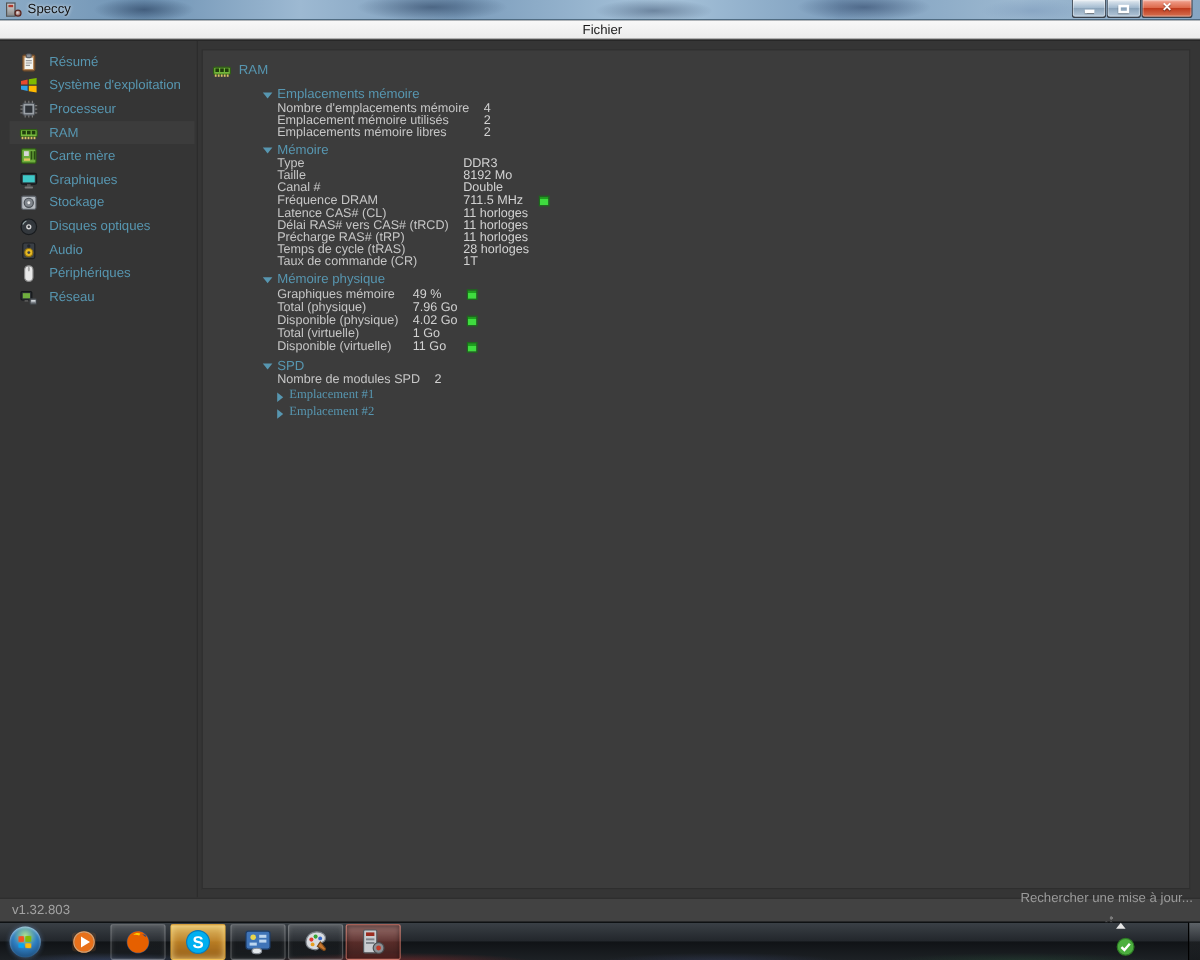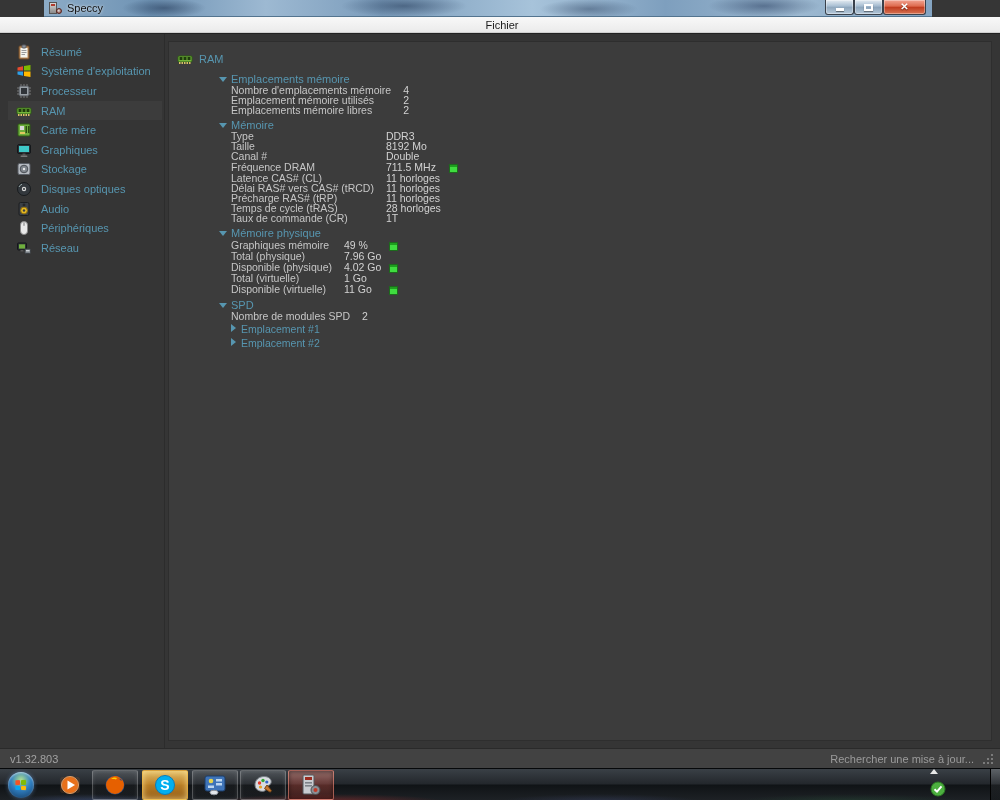--- a/index.html
+++ b/index.html
@@ -1,30 +1,29 @@
 <!DOCTYPE html>
 <html><head>
 <meta charset="utf-8">
 <style>
   * { margin:0; padding:0; box-sizing:border-box; }
   html,body { width:1000px; height:800px; overflow:hidden; }
   body { font-family:"Liberation Sans", sans-serif; font-size:11px; background:#363636; position:relative; }
 
   
   .titlebar {
-    position:absolute; left:0; top:0; width:888px; height:17px;
+    position:absolute; left:0; top:0; width:1000px; height:17px;
     background:
       radial-gradient(60px 14px at 120px 8px, rgba(30,50,80,.55), transparent 70%),
       radial-gradient(90px 16px at 360px 6px, rgba(25,45,75,.5), transparent 70%),
       radial-gradient(70px 14px at 545px 9px, rgba(40,60,90,.45), transparent 70%),
       radial-gradient(80px 16px at 720px 6px, rgba(30,50,85,.5), transparent 70%),
       radial-gradient(60px 14px at 860px 9px, rgba(120,150,185,.5), transparent 70%),
       linear-gradient(90deg,#8cabc6 0%,#6f93b4 12%,#9db9d2 25%,#7b9cbb 38%,#a7c3da 55%,#7e9fbe 70%,#9cb8d0 85%,#86a6c3 100%);
     border-bottom:1px solid #53748f;
-    margin-left:44px;
   }
   .titlebar-inner { display:flex; align-items:center; height:100%; padding-left:5px; }
   .app-icon { width:13px; height:12px; position:relative; margin-right:5px; }
   .app-icon .tower { position:absolute; left:0; top:0; width:8px; height:12px; background:linear-gradient(#d9d9d9,#8a8a8a); border:1px solid #555; }
   .app-icon .tower:before { content:""; position:absolute; left:1px; top:1px; width:4px; height:2px; background:#b03a2e; }
   .app-icon .fan { position:absolute; right:0; bottom:0; width:6px; height:6px; border-radius:50%; background:radial-gradient(circle at 40% 40%, #e0e0e0, #7c2d23); border:1px solid #5a241c; }
   .title-text { color:#111; font-size:11px; text-shadow:0 0 3px rgba(255,255,255,.9); }
   .win-controls { position:absolute; right:6px; top:0; display:flex; }
   .win-btn {
     width:29px; height:15px; margin-left:0; border:1px solid #39404a; border-top:none;
@@ -66,31 +65,31 @@
   .section-header { display:flex; align-items:center; margin-top:4px; line-height:12px; cursor:default; }
   .tw-down { width:0; height:0; border-left:4px solid transparent; border-right:4px solid transparent; border-top:5px solid #5796b0; margin-right:4px; }
   .tw-right { width:0; height:0; border-top:4px solid transparent; border-bottom:4px solid transparent; border-left:5px solid #5796b0; margin-right:5px; }
   .section-name { color:#5796b0; }
   .section-table { display:table; margin-left:12px; border-spacing:0; }
   .tree-row { display:table-row; }
   .tree-label { display:table-cell; padding-right:12px; line-height:10px; font-size:10.5px; color:#c6c6c6; white-space:nowrap; }
   .tree-value { display:table-cell; line-height:10px; font-size:10.5px; color:#d2d2d2; white-space:nowrap; padding-right:8px; }
   .tree-ind { display:table-cell; width:14px; }
   .meter { display:inline-block; width:9px; height:9px; border:1px solid #1d6a1d; background:linear-gradient(#1f9e1f 0 30%, #3fdc3f 30% 100%); vertical-align:middle; }
-  .subnode { display:flex; align-items:flex-start; margin:3px 0 0 12px; line-height:11px; }
+  .subnode { display:flex; align-items:flex-end; margin:3px 0 0 12px; line-height:11px;font-family:Liberation Serif, serif; }
   .subnode .sn-label { color:#5796b0; font-size:10.5px; }
 
   
   .statusbar {
     position:absolute; left:0; top:748px; width:1000px; height:20px;
     background:#424242; border-top:1px solid #2a2a2a;
     display:flex; align-items:center; justify-content:space-between; padding:0 6px 0 10px;
   }
   .status-version { color:#a2a2a2; }
-  .status-right { display:flex; align-items:center; gap:8px; }
+  .status-right { display:flex; align-items:center; gap:8px;flex-direction:column; }
   .status-update { color:#9b9b9b; }
   .grip { width:12px; height:12px; background:
     radial-gradient(circle at 10px 2px, #7a7a7a 1.2px, transparent 1.5px),
     radial-gradient(circle at 10px 6px, #7a7a7a 1.2px, transparent 1.5px),
     radial-gradient(circle at 6px 6px, #7a7a7a 1.2px, transparent 1.5px),
     radial-gradient(circle at 10px 10px, #7a7a7a 1.2px, transparent 1.5px),
     radial-gradient(circle at 6px 10px, #7a7a7a 1.2px, transparent 1.5px),
     radial-gradient(circle at 2px 10px, #7a7a7a 1.2px, transparent 1.5px);
   }
 

